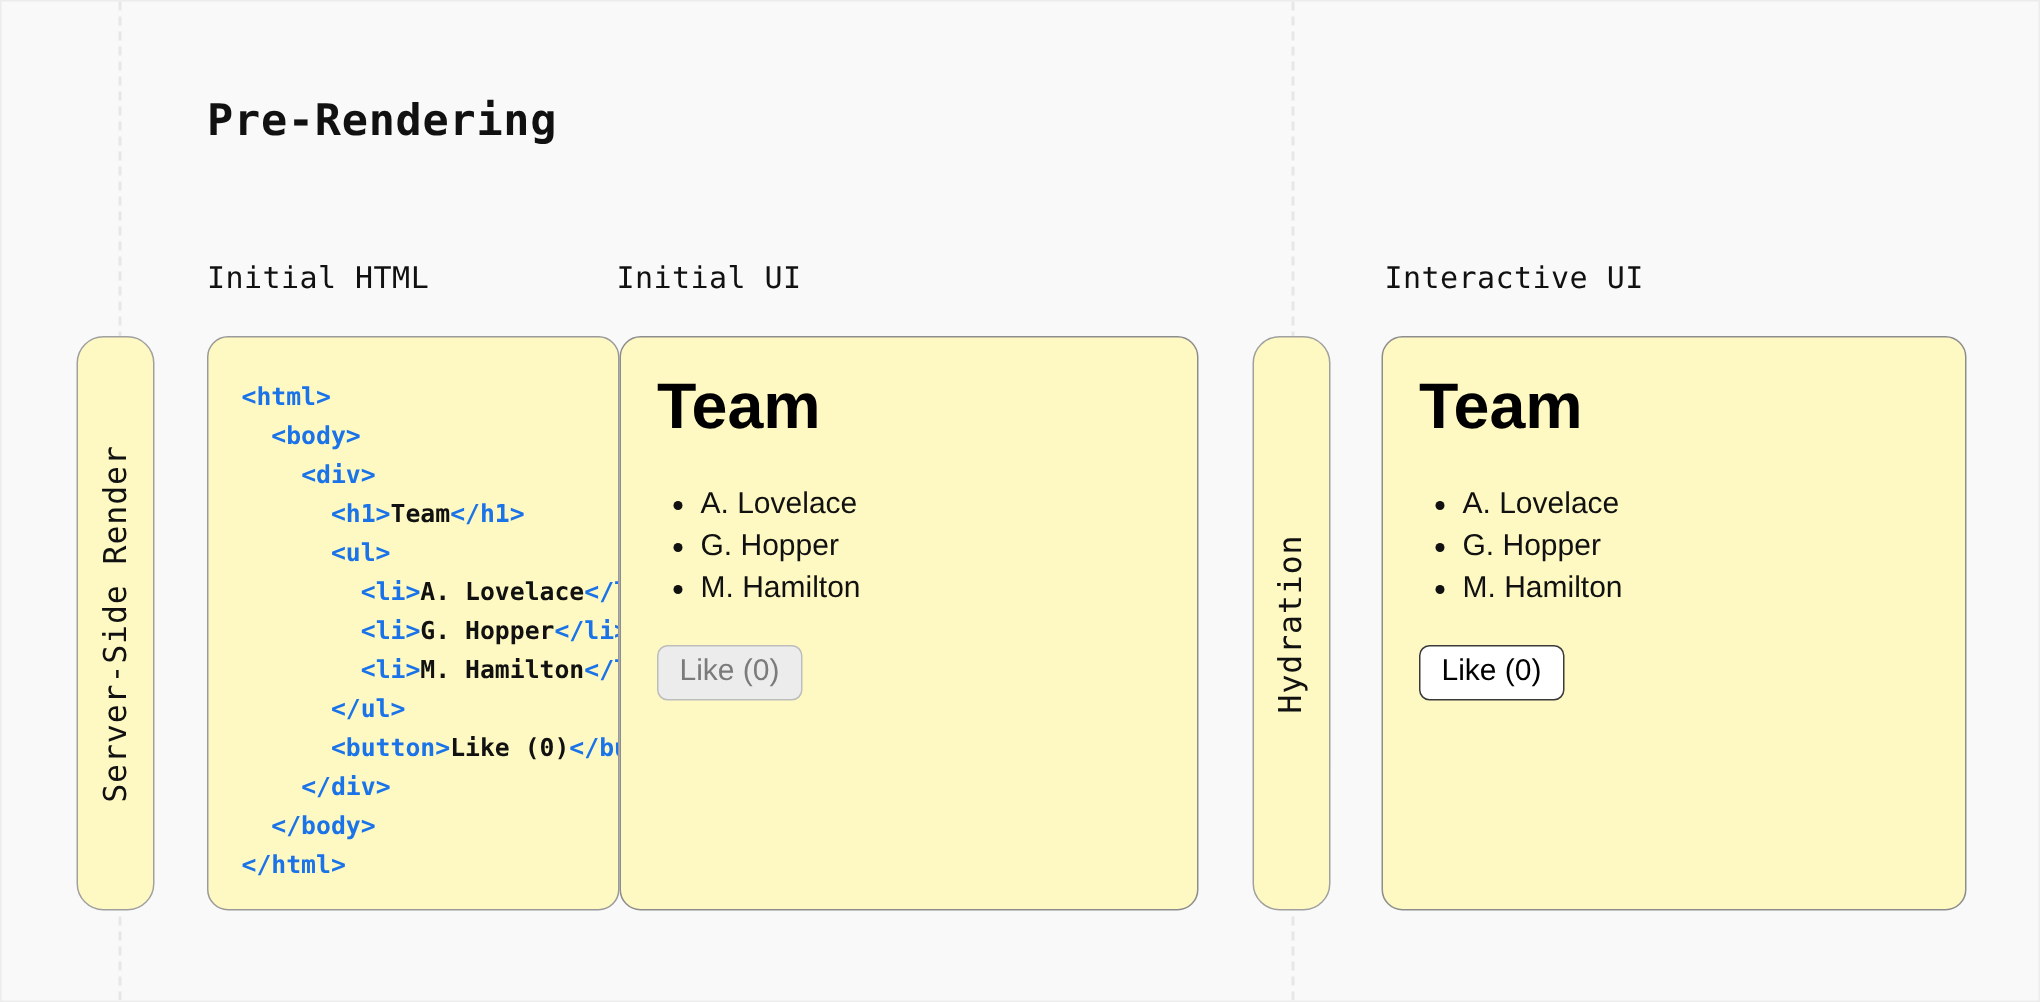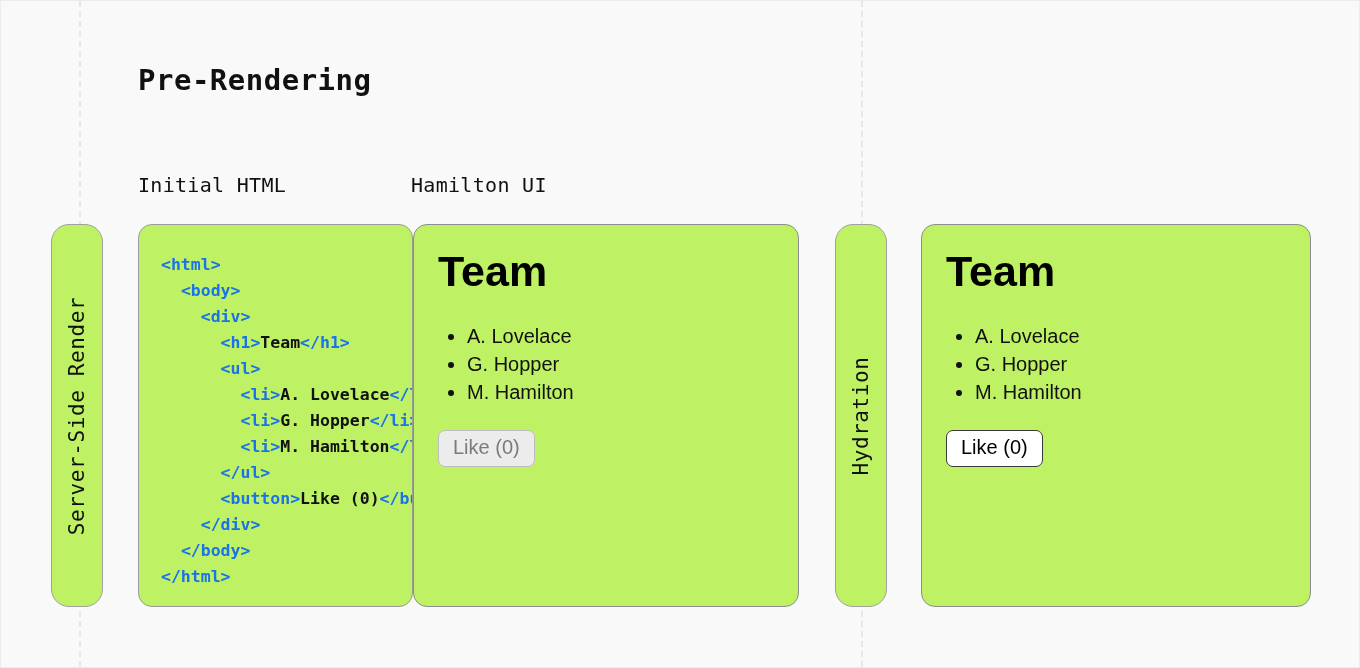--- a/index.html
+++ b/index.html
@@ -60,21 +60,21 @@
     color: #111111;
     white-space: pre;
   }
   #caption-initial-html { left: 137px; }
   #caption-initial-ui   { left: 410px; }
   #caption-interactive-ui { left: 922px; }
 
   
   .card {
     position: absolute;
-    background: #bef264;
+    background: #fef9c3;
     border: 1.6px solid #8d8d8d;
     border-radius: 14px;
     box-sizing: border-box;
     overflow: hidden;
   }
 
   
   .phase-card {
     top: 223px;
     height: 383px;
@@ -176,21 +176,22 @@
 <body>
 
 <div id="canvas">
 
   <div class="guide" id="guide-left"></div>
   <div class="guide" id="guide-right"></div>
 
   <div id="page-title">Pre-Rendering</div>
 
   <div class="col-caption" id="caption-initial-html">Initial HTML</div>
-  <div class="col-caption" id="caption-initial-ui">Hamilton UI</div>
+  <div class="col-caption" id="caption-initial-ui">Initial UI</div>
+  <div class="col-caption" id="caption-interactive-ui">Interactive UI</div>
 
   <div class="card phase-card" id="phase-ssr">
     <span class="phase-label">Server-Side Render</span>
   </div>
 
   <div class="card phase-card" id="phase-hydration">
     <span class="phase-label">Hydration</span>
   </div>
 
   <div class="card" id="code-card">

